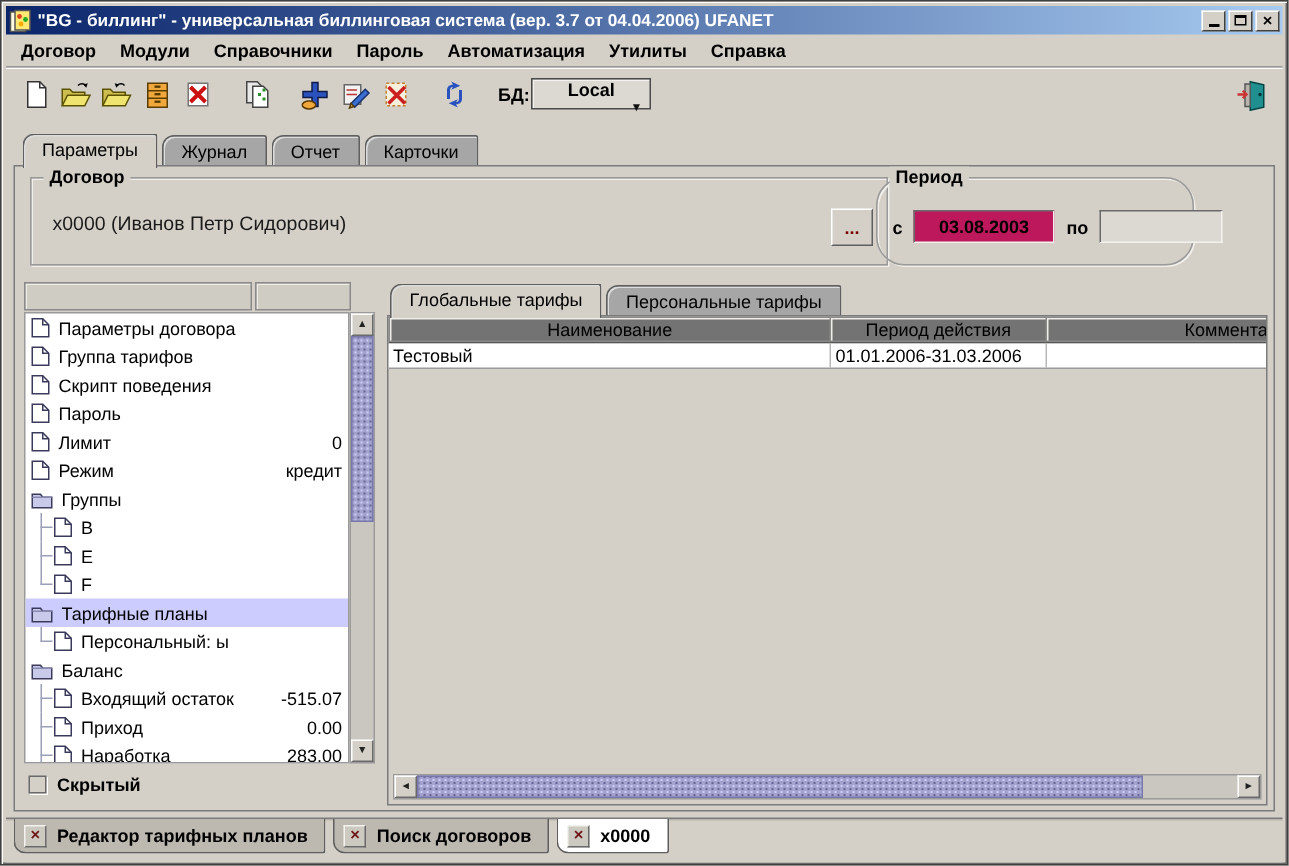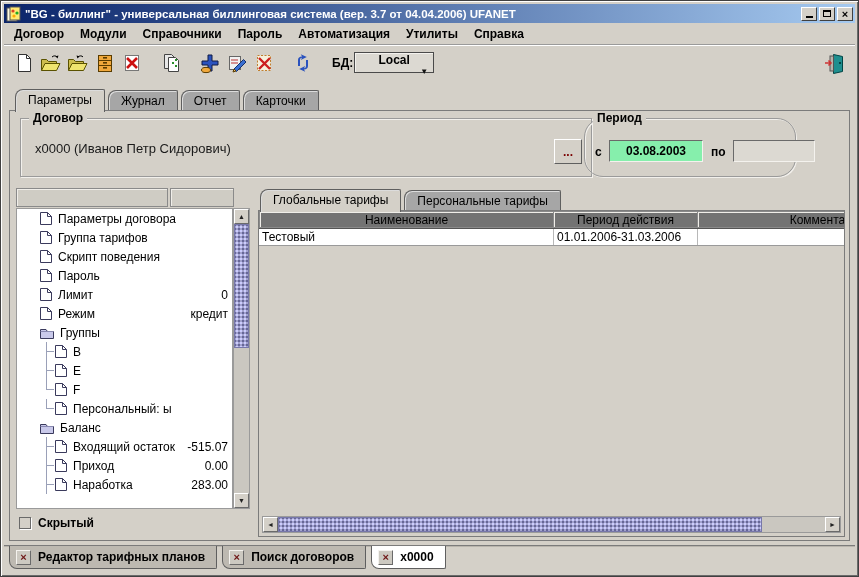--- a/index.html
+++ b/index.html
@@ -50,31 +50,31 @@
   .groupbox .legend{position:absolute;top:-8px;left:8px;background:#d4d0c8;padding:0 4px;font-weight:bold;font-size:12px;}
   .gb-dogovor{left:10px;top:7px;width:572px;height:59px;}
   .dogovor-value{position:absolute;left:14px;top:22px;font-size:13px;color:#1a1a1a;}
   .browse-btn{position:absolute;right:9px;top:20px;width:28px;height:25px;background:#d4d0c8;
     border:1px solid;border-color:#fff #5f5f5f #5f5f5f #fff;color:#7a0000;font-weight:bold;font-size:12px;
     display:flex;align-items:center;justify-content:center;}
   .gb-period{left:574px;top:7px;width:212px;height:59px;border-radius:19px;}
   .period-lbl{position:absolute;font-weight:bold;font-size:12px;top:26px;}
   .lbl-from{left:10px;} .lbl-to{left:126px;}
   .pfield{position:absolute;top:21px;height:22px;border:1px solid;border-color:#6a6a6a #f4f2ee #f4f2ee #6a6a6a;
-    background:#86efac;font-weight:bold;font-size:12px;text-align:center;line-height:20px;}
+    background:#be185d;font-weight:bold;font-size:12px;text-align:center;line-height:20px;}
   .pfield.from{left:24px;width:94px;}
   .pfield.to{left:148px;width:82px;background:#dcd9d2;}
 
   
   .tree-header-cell{position:absolute;height:19px;background:#cfccc4;border:1px solid #8a8a8a;
     box-shadow:inset 1px 1px 0 #f0eee9;}
   .thc1{left:6px;top:77px;width:152px;}
   .thc2{left:160px;top:77px;width:64px;}
   .tree-view{position:absolute;left:6px;top:97px;width:217px;height:301px;background:#fff;
-    border:1px solid #9a9a9a;overflow:hidden;padding-left:19px;}
+    border:1px solid #9a9a9a;overflow:hidden;}
   .trow{display:flex;align-items:center;height:19px;padding-left:3px;position:relative;font-size:12px;white-space:nowrap;}
   .trow.selected{background:#ccccff;}
   .trow .conn{width:15px;height:19px;position:relative;flex:none;}
   .trow .conn::after{content:'';position:absolute;left:7px;top:9px;width:8px;height:1px;background:#9aa0b8;}
   .trow .conn.mid::before{content:'';position:absolute;left:7px;top:0;bottom:0;width:1px;background:#9aa0b8;}
   .trow .conn.end::before{content:'';position:absolute;left:7px;top:0;height:10px;width:1px;background:#9aa0b8;}
   .trow .ticon{flex:none;margin-right:5px;display:flex;}
   .trow .tval{position:absolute;right:4px;font-size:12px;}
 
   
@@ -366,20 +366,29 @@
         <div class="trow">
           <span class="conn end"></span>
           <span class="ticon">
             <svg width="14" height="15" viewBox="0 0 14 15">
               <path d="M1.5 1.5h7l4 4v8h-11z" fill="#fff" stroke="#3a3a5c"></path>
               <path d="M8.5 1.5v4h4" fill="none" stroke="#3a3a5c"></path>
             </svg>
           </span>
           <span>F</span>
         </div>
+        <div class="trow selected">
+          <span class="ticon">
+            <svg width="16" height="14" viewBox="0 0 16 14">
+              <path d="M1.5 12.5v-9h5.5l1.5 2h6v7z" fill="#c9c9ea" stroke="#3a3a5c"></path>
+              <path d="M1.5 5.5h13" stroke="#8888b0"></path>
+            </svg>
+          </span>
+          <span>Тарифные планы</span>
+        </div>
         <div class="trow">
           <span class="conn end"></span>
           <span class="ticon">
             <svg width="14" height="15" viewBox="0 0 14 15">
               <path d="M1.5 1.5h7l4 4v8h-11z" fill="#fff" stroke="#3a3a5c"></path>
               <path d="M8.5 1.5v4h4" fill="none" stroke="#3a3a5c"></path>
             </svg>
           </span>
           <span>Персональный: ы</span>
         </div>

